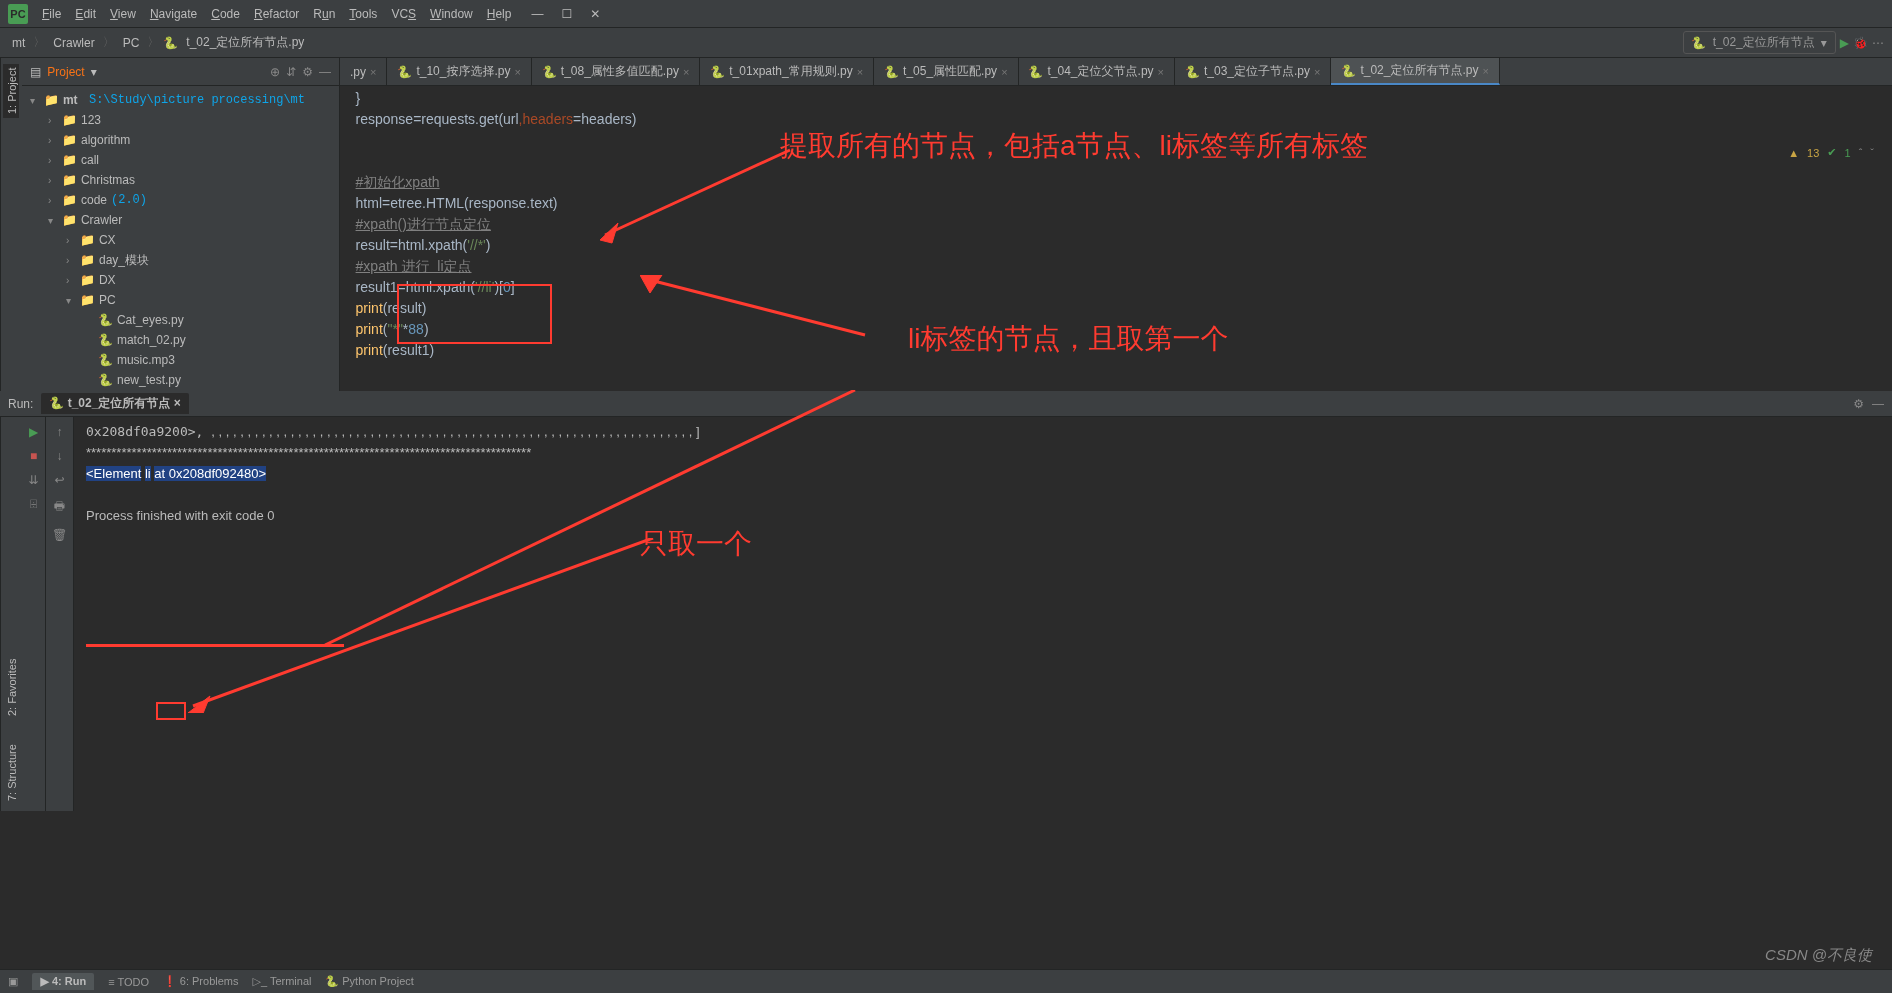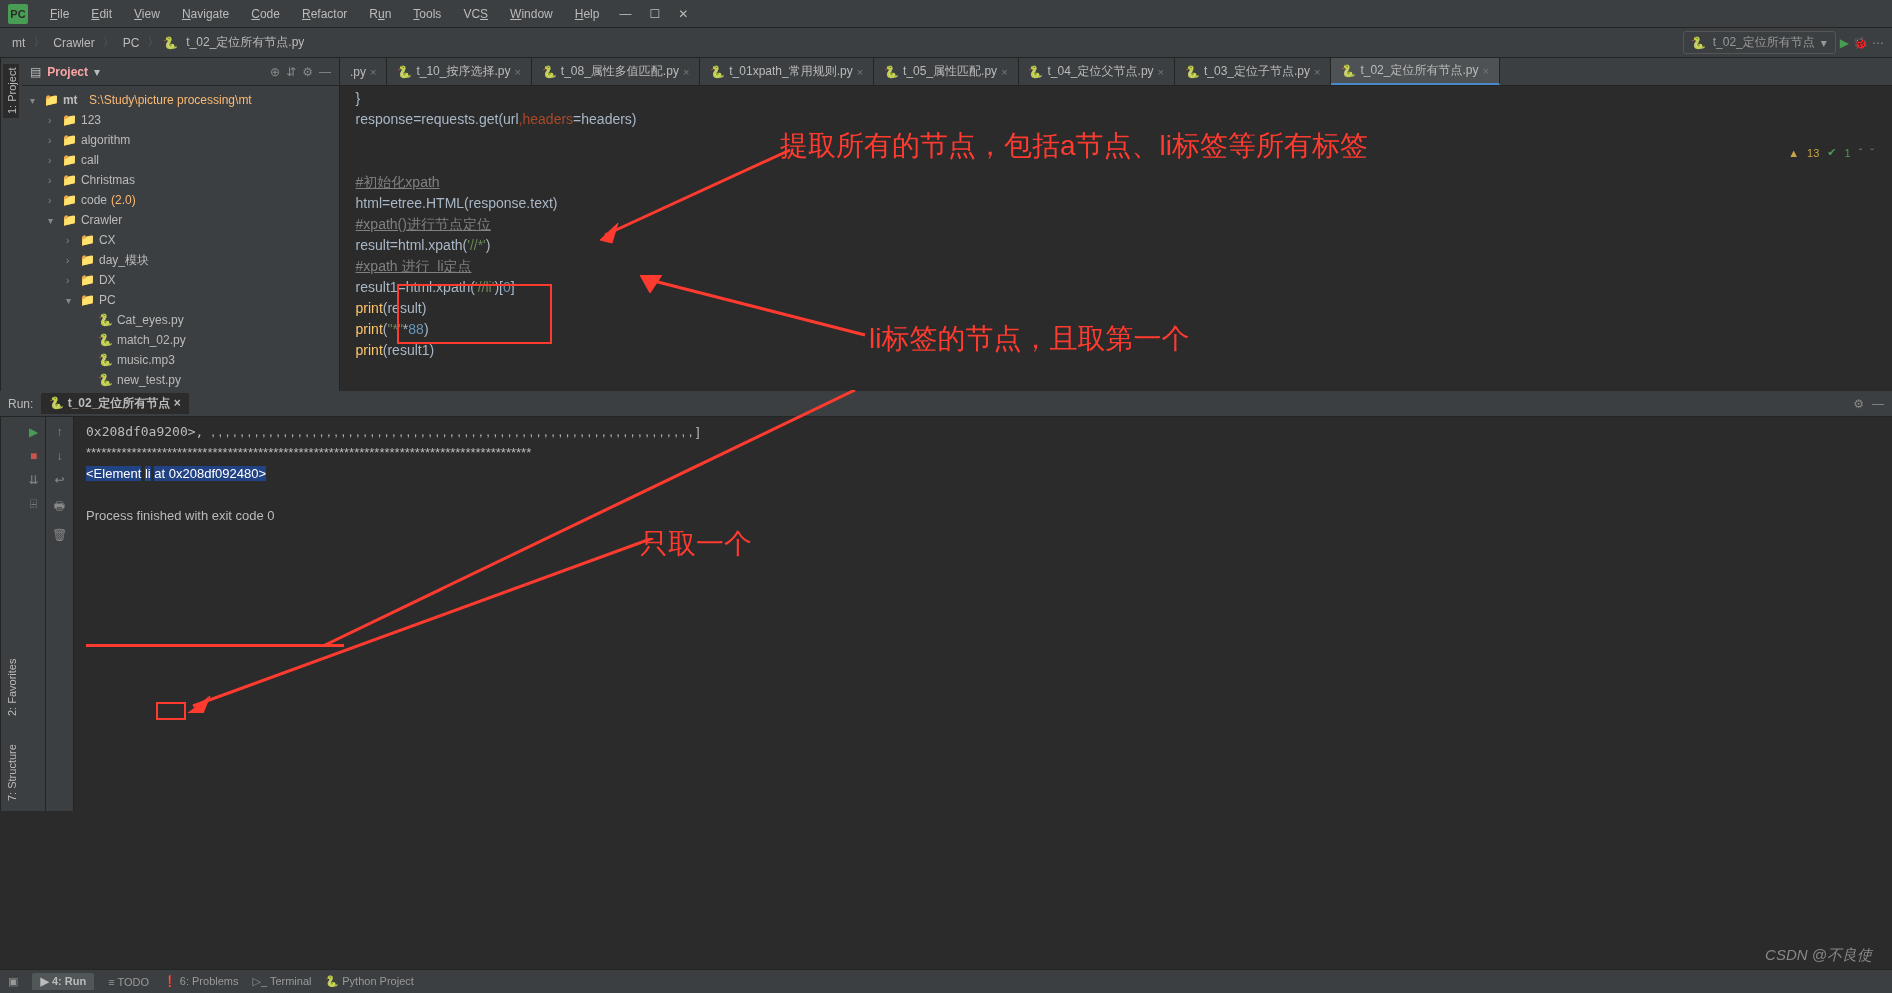--- a/index.html
+++ b/index.html
@@ -1,45 +1,45 @@
 <!DOCTYPE html>
 <html><head>
 <meta charset="utf-8">
 <style>
 * { margin:0; padding:0; box-sizing:border-box; font-family: "Segoe UI", sans-serif; }
 body { background:#2b2b2b; color:#bbb; width:1892px; height:993px; overflow:hidden; position:relative; font-size:12px; }
 .titlebar { height:28px; background:#3c3f41; display:flex; align-items:center; border-bottom:1px solid #232525; }
 .app-icon { width:20px;height:20px;background:#499c54;margin:0 8px;border-radius:2px; display:flex;align-items:center;justify-content:center;font-size:11px;color:#2b2b2b;font-weight:bold; }
 .menu { display:flex; gap:2px; }
-.menu span { padding:4px 6px; color:#bbb;margin-left:8px; }
+.menu span { padding:4px 6px; color:#bbb; }
 .menu span u { text-decoration:underline; }
 .title-center { flex:1; text-align:center; color:#777; font-size:12px; }
 .win-ctrl { display:flex; gap:18px; padding:0 14px; color:#bbb; }
 .navbar { height:30px; background:#3c3f41; display:flex; align-items:center; padding:0 8px; border-bottom:1px solid #232525; gap:4px; color:#999; }
 .navbar .crumb { color:#bbb; padding:0 4px; }
 .navbar .chev { color:#666; }
 .navbar .file-icon { color:#5294cf; }
 .spacer { flex:1; }
 .run-select { background:#3c3f41; border:1px solid #555; border-radius:3px; padding:2px 8px; display:flex; align-items:center; gap:6px; }
 .play-icon { color:#499c54; }
 
 .main { display:flex; height:333px; }
 .left-strip { width:22px; background:#3c3f41; border-right:1px solid #232525; writing-mode:vertical-lr; transform:rotate(180deg); display:flex; align-items:center; justify-content:flex-end; padding:6px 0; gap:12px; color:#bbb; }
 .left-strip .tab { padding:4px 2px; font-size:11px; }
 .left-strip .tab.active { background:#2b2b2b; }
 
 .project { width:318px; background:#3c3f41; border-right:1px solid #232525; display:flex; flex-direction:column; }
 .project-head { display:flex;align-items:center;height:28px;padding:0 8px;border-bottom:1px solid #232525;gap:6px; }
-.project-head .title { color:#fca5a5;font-weight:bold; }
+.project-head .title { color:#f97316;font-weight:normal; }
 .project-tree { flex:1; overflow:auto; padding:4px 0; }
 .tree-row { display:flex;align-items:center;height:20px;padding-left:8px;gap:4px;color:#bbb;white-space:nowrap; }
 .tree-row .arrow { width:10px;color:#888;font-size:10px; }
 .folder-icon { color:#888; }
 .py-icon { color:#5294cf; }
-.dim { color:#fdba74; }
+.dim { color:#0ea5e9;font-family:Liberation Mono, monospace; }
 
 .editor { flex:1; display:flex; flex-direction:column; background:#2b2b2b; position:relative; }
 .tabs { height:28px; display:flex; background:#3c3f41; border-bottom:1px solid #232525; overflow:hidden; }
 .tabs .tab { display:flex;align-items:center;gap:4px;padding:0 10px;border-right:1px solid #232525;color:#bbb;font-size:12px;white-space:nowrap; }
 .tabs .tab.active { background:#4e5254; border-bottom:2px solid #4a88c7; }
 .tabs .close { color:#777;font-size:11px; }
 
 .code { flex:1; display:flex; font-family:"JetBrains Mono",Consolas,monospace; font-size:14px; position:relative; }
 .gutter { width:56px; background:#313335; text-align:right;padding:2px 10px 2px 0; color:#606366; line-height:21px; }
 .code-body { flex:1; padding:2px 0; line-height:21px; white-space:pre; color:#a9b7c6; position:relative; }
@@ -306,21 +306,21 @@
     <div class="console" id="console">0x208df0a9200&gt;, <element ul="" at="" 0x208df0a9240="">, <element li="" at="" 0x208df0a9280="">, <element a="" at="" 0x208df0a92c0="">, <element li="" at="" 0x208df0a9300="">, <element a="" at="" 0x208df0a9340="">, <element span="" at="" 0x208df0a9380="">, <element li="" at="" 0x208df0a93c0="">, <element a="" at="" 0x208df0a9400="">, <element span="" at="" 0x208df0a9440="">, <element li="" at="" 0x208df0a9480="">, <element a="" at="" 0x208df0a94c0="">, <element li="" at="" 0x208df0a9500="">, <element a="" at="" 0x208df0a9540="">, <element li="" at="" 0x208df0a9580="">, <element a="" at="" 0x208df0a95c0="">, <element li="" at="" 0x208df0a9600="">, <element a="" at="" 0x208df0a9640="">, <element p="" at="" 0x208df0a9680="">, <element strong="" at="" 0x208df0a96c0="">, <element a="" at="" 0x208df0a9700="">, <element a="" at="" 0x208df0a9740="">, <element a="" at="" 0x208df0a9780="">, <element a="" at="" 0x208df0a97c0="">, <element a="" at="" 0x208df0a9800="">, <element div="" at="" 0x208df0a9840="">, <element div="" at="" 0x208df0a9880="">, <element svg="" at="" 0x208df0a98c0="">, <element use="" at="" 0x208df0a9900="">, <element strong="" at="" 0x208df0a9940="">, <element a="" at="" 0x208df0a9980="">, <element div="" at="" 0x208df0a99c0="">, <element div="" at="" 0x208df0a9a00="">, <element div="" at="" 0x208df0a9a40="">, <element ul="" at="" 0x208df0a9a80="">, <element li="" at="" 0x208df0a9ac0="">, <element a="" at="" 0x208df0a9b00="">, <element li="" at="" 0x208df0a9b40="">, <element a="" at="" 0x208df0a9b80="">, <element li="" at="" 0x208df0a9bc0="">, <element a="" at="" 0x208df0a9c00="">, <element li="" at="" 0x208df0a9c40="">, <element a="" at="" 0x208df0a9c80="">, <element li="" at="" 0x208df0a9cc0="">, <element a="" at="" 0x208df0a9d00="">, <element li="" at="" 0x208df0a9d40="">, <element div="" at="" 0x208df0a9d80="">, <element div="" at="" 0x208df0a9dc0="">, <element svg="" at="" 0x208df0a9e00="">, <element use="" at="" 0x208df0a9e40="">, <element ul="" at="" 0x208df0a9e80="">, <element li="" at="" 0x208df0a9ec0="">, <element svg="" at="" 0x208df0a9f00="">, <element use="" at="" 0x208df0a9f40="">, <element li="" at="" 0x208df0a9f80="">, <element svg="" at="" 0x208df0a9fc0="">, <element use="" at="" 0x208df0aa058="">, <element li="" at="" 0x208df0aa080="">, <element svg="" at="" 0x208df0aa0c0="">, <element use="" at="" 0x208df0aa100="">, <element li="" at="" 0x208df0aa140="">, <element svg="" at="" 0x208df0aa180="">, <element use="" at="" 0x208df0aa1c0="">, <element li="" at="" 0x208df0aa200="">, <element svg="" at="" 0x208df0aa240="">, <element use="" at="" 0x208df0aa280="">, <element div="" at="" 0x208df0aa2c0="">, <element p="" at="" 0x208df0aa300="">, <element a="" at="" 0x208df0aa340="">]
 ****************************************************************************************
 <span class="hl">&lt;Element</span> <span class="hl">li</span> <span class="hl">at 0x208df092480&gt;</span>
 
 Process finished with exit code 0
 </element></element></element></element></element></element></element></element></element></element></element></element></element></element></element></element></element></element></element></element></element></element></element></element></element></element></element></element></element></element></element></element></element></element></element></element></element></element></element></element></element></element></element></element></element></element></element></element></element></element></element></element></element></element></element></element></element></element></element></element></element></element></element></element></element></element></element></element></div>
   </div>
 </div>
 
 <div class="redtxt" style="top:127px;left:780px">提取所有的节点，包括a节点、li标签等所有标签</div>
-<div class="redtxt" style="top:320px;left:869px">li标签的节点，且取第一个</div>
+<div class="redtxt" style="top:320px;left:908px">li标签的节点，且取第一个</div>
 <div class="redtxt" style="top:525px;left:640px">只取一个</div>
 <div class="redbox" style="top:284px;left:397px;width:155px;height:60px"></div>
 <div class="redbox" style="top:702px;left:156px;width:30px;height:18px"></div>
 
 <svg class="redarrow" style="top:145px;left:600px" width="200" height="100">
     <line x1="190" y1="5" x2="5" y2="90" stroke-width="3"></line>
     <polygon points="0,95 18,78 12,98"></polygon>
   </svg>
 <svg class="redarrow" style="top:275px;left:640px" width="230" height="70">
     <line x1="225" y1="60" x2="10" y2="5" stroke-width="3"></line>

